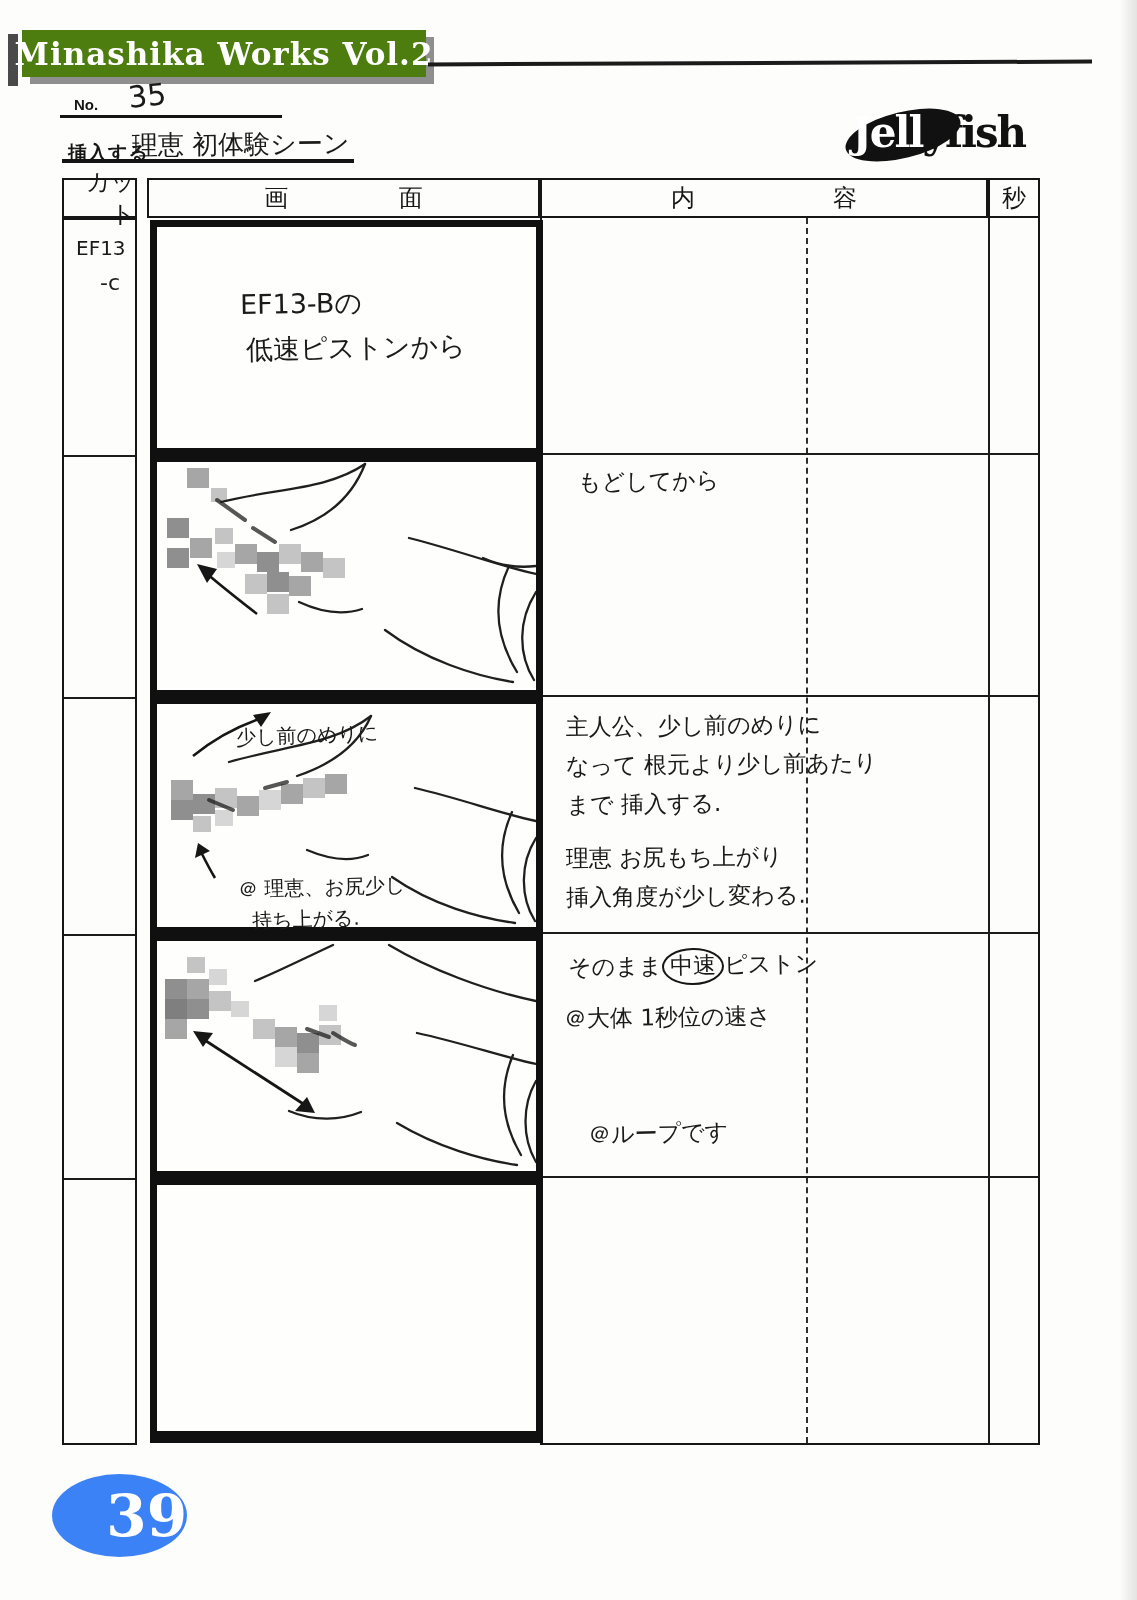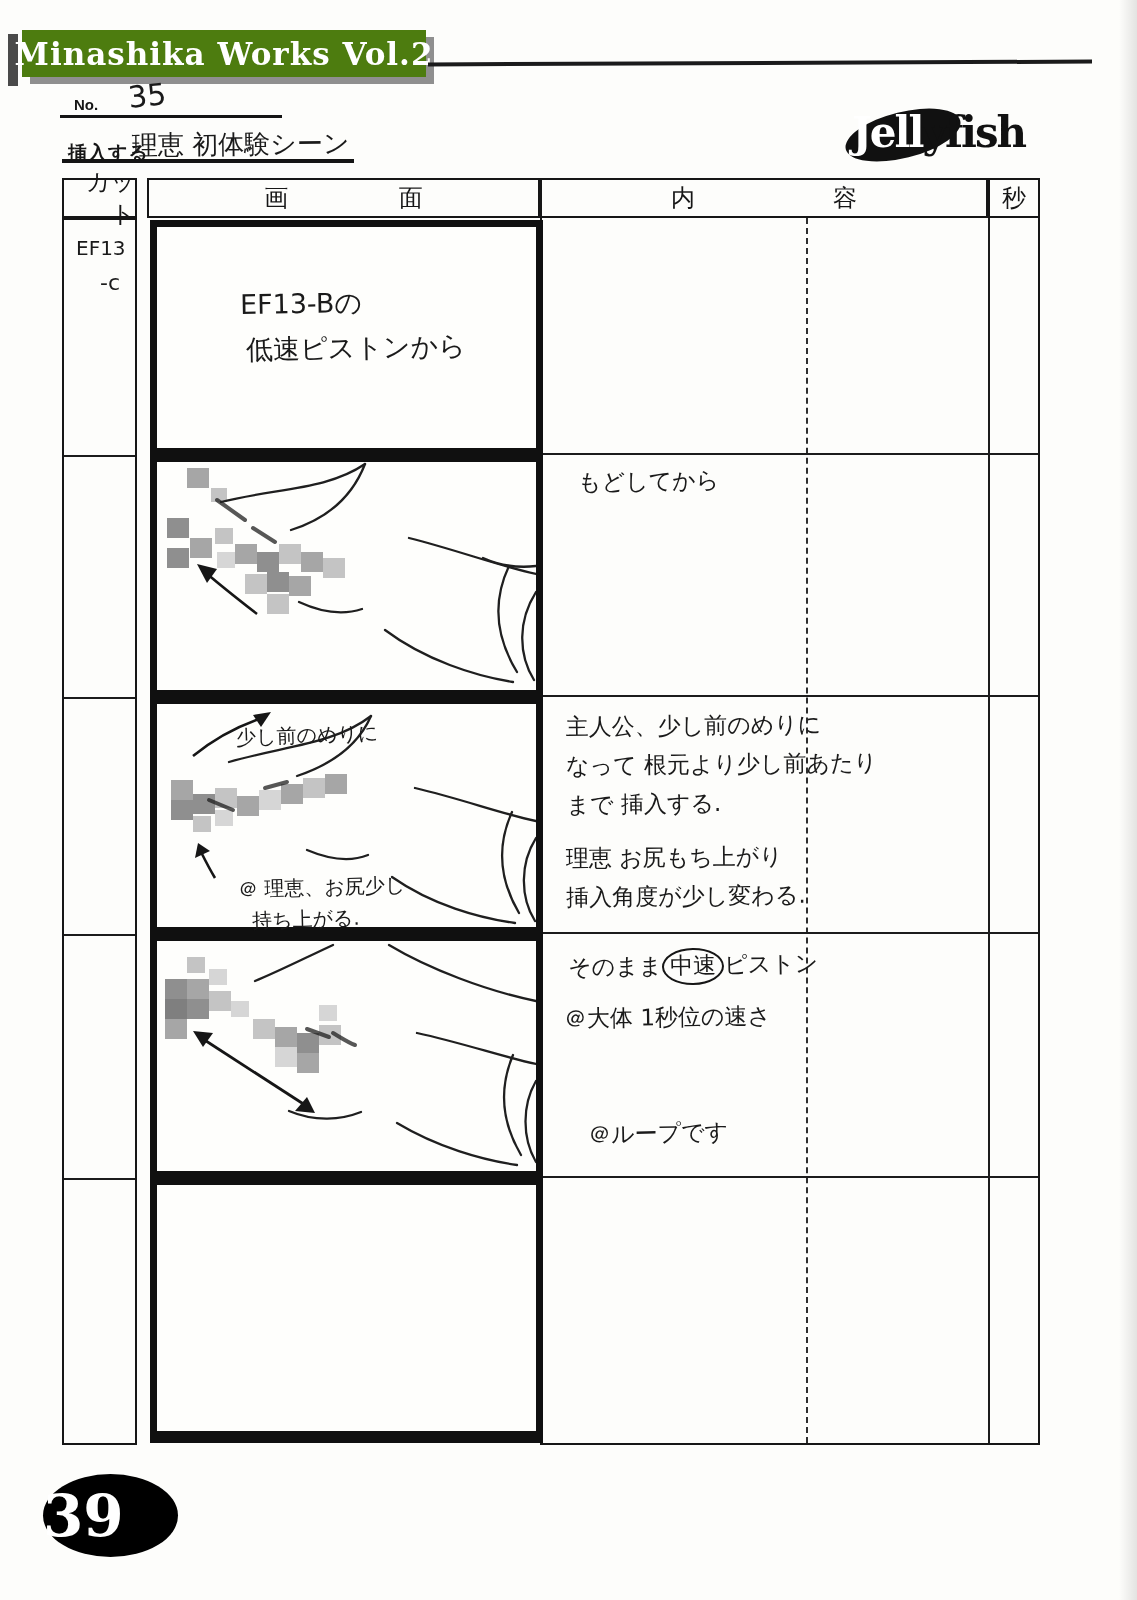--- a/index.html
+++ b/index.html
@@ -33,22 +33,22 @@
   
   .cellbox{border:2px solid #161616;box-sizing:border-box;background:transparent;}
   .hdr{display:flex;align-items:center;font-weight:normal;font-size:24px;text-align:right;}
   .hdr-center{justify-content:center;}
   .hdr-spread{justify-content:space-around;padding:0 60px;}
   .rowline{position:absolute;left:0;width:100%;height:2px;background:#1c1c1c;}
   .vline{position:absolute;top:0;height:100%;width:0;}
   .frame{position:absolute;left:150px;width:393px;border:7px solid #101010;box-sizing:border-box;background:#fefefc;}
   .frame svg{display:block;width:100%;height:100%;}
   .circled{display:inline-block;border:2.5px solid #161616;border-radius:50%;padding:0 6px 2px 6px;}
-  .oval{left:43px;top:1474px;width:135px;height:83px;background:#000000;border-radius:50%;
-        display:flex;align-items:center;justify-content:flex-start;}
+  .oval{left:52px;top:1474px;width:135px;height:83px;background:#3b82f6;border-radius:50%;
+        display:flex;align-items:center;justify-content:flex-end;}
   .oval span{font-family:"DejaVu Serif",serif;font-weight:bold;font-size:58px;color:#fff;}
 </style>
 </head>
 <body>
 
 <div class="page">
 
   <div class="abs scan-edge"></div>
 
   <div class="abs brand-bar"></div>

